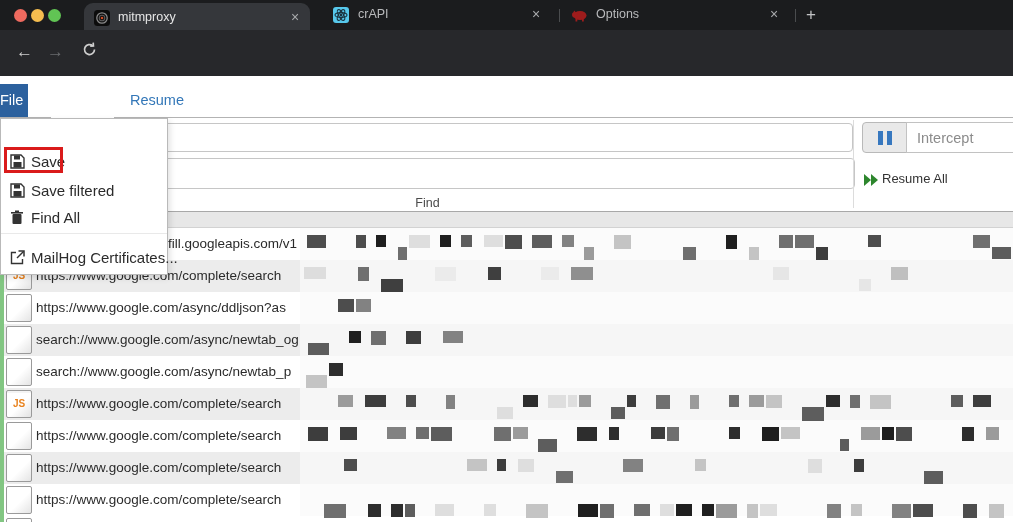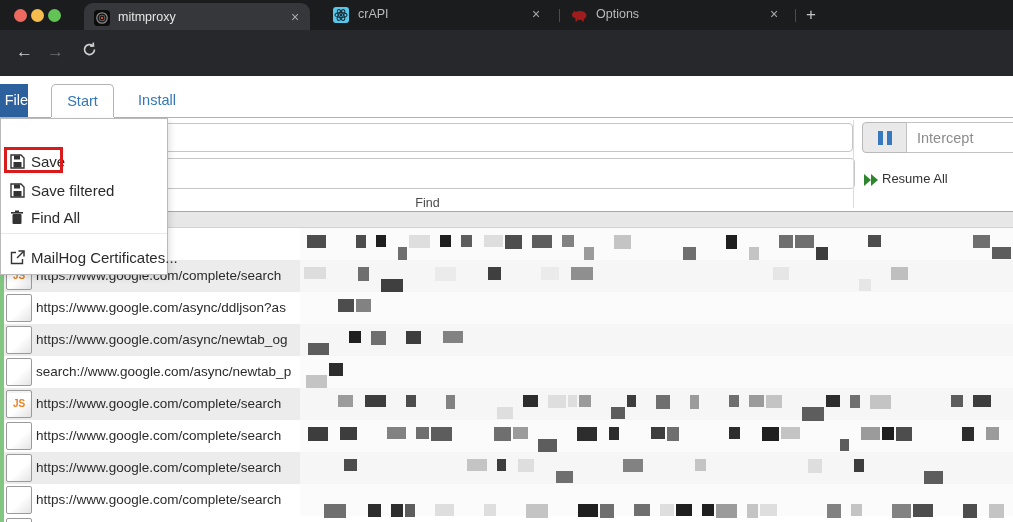--- a/index.html
+++ b/index.html
@@ -21,21 +21,21 @@
   .toolbar { position:absolute; left:0; top:30px; width:1013px; height:46px; background:#27282b; }
   .navarrow { position:absolute; top:12px; font-size:17px; }
   .urlbox { position:absolute; left:113px; top:8px; width:193px; height:36px; border:3px solid #da1b1b; }
   .urltext { position:absolute; left:36px; top:9px; font-size:13.5px; color:#e8eaec; letter-spacing:.2px; }
 
   
   .page { position:absolute; left:0; top:76px; width:1013px; height:446px; background:#fff; }
   .navtabs-border { position:absolute; left:0; top:41px; width:1013px; height:1px; background:#b3b3b3; }
   .navtab-gap { position:absolute; left:51px; top:41px; width:63px; height:2px; background:#fff; }
   .menu-file { position:absolute; left:0; top:8px; width:28px; height:33px; background:#2c619e; color:#fff;
-               font-size:14.5px; text-align:right; line-height:33px; }
+               font-size:14.5px; text-align:left; line-height:33px; }
   .menu-start { position:absolute; left:51px; top:8px; width:63px; height:34px; background:#fff;
                 border:1px solid #b3b3b3; border-bottom:none; border-radius:5px 5px 0 0;
                 color:#3377b8; font-size:14.5px; text-align:center; line-height:33px; }
   .menu-options { position:absolute; left:118px; top:8px; width:78px; height:33px;
                   color:#3377b8; font-size:14.5px; text-align:center; line-height:33px; }
 
   .search-input { position:absolute; border:1px solid #c6c6c6; border-radius:4px; background:#fff;
                   font-size:14px; padding:0 8px; color:#333; outline:none; }
   .find-label { position:absolute; left:0; top:120px; width:855px; text-align:center; font-size:12.5px; color:#4a4a4a; }
   .vdivider { position:absolute; left:853px; top:44px; width:1px; height:88px; background:#dcdcdc; }
@@ -137,22 +137,21 @@
         <path d="M13.5 8.5 a5 5 0 1 1 -1.7 -3.7"></path>
         <polyline points="12.2,1.6 12.4,4.9 9.2,5.1" fill="none"></polyline>
         </svg>
     </span>
   </div>
 
   <div class="page">
 
     <div class="navtabs-border"></div>
     <div class="menu-file">File</div>
-    <div class="menu-start">Start</div>
-    <div class="menu-options">Install</div>
+    <div class="menu-options">Resume</div>
     <div class="navtab-gap"></div>
 
     <input class="search-input" style="left: 8px; top: 47px; width: 845px; height: 29px;" value="">
     <input class="search-input" style="left: 8px; top: 82px; width: 847px; height: 31px;" value="">
     <div class="find-label">Find</div>
     <div class="vdivider"></div>
 
     <div class="intercept-group">
       <div class="intercept-addon">
         <div class="pause-bar" style="left:15px"></div>
@@ -167,20 +166,21 @@
             <polygon points="0,0 7,6 0,12" fill="#2d862d"></polygon>
           <polygon points="7,0 14,6 7,12" fill="#2d862d"></polygon>
           </svg>
       </span>
       <span class="resume-label">Resume All</span>
     </div>
 
     <div class="flow-header"></div>
     <div id="flowlist">
         <div class="flow-row" style="top: 152px;">
+          <span class="flow-url" style="left: 168px; max-width: 135px;">fill.googleapis.com/v1</span>
           <div class="mosaic-band" style="left: 300px; width: 713px; background: rgba(0, 0, 0, 0.016);">
             <div class="mosaic-block" style="left: 7px; top: 7px; width: 19px; height: 13px; background: rgb(77, 77, 77);"></div>
             <div class="mosaic-block" style="left: 56px; top: 7px; width: 10px; height: 13px; background: rgb(77, 77, 77);"></div>
             <div class="mosaic-block" style="left: 76px; top: 7px; width: 10px; height: 12px; background: rgb(31, 31, 31);"></div>
             <div class="mosaic-block" style="left: 98px; top: 19px; width: 9px; height: 13px; background: rgb(111, 111, 111);"></div>
             <div class="mosaic-block" style="left: 109px; top: 7px; width: 21px; height: 13px; background: rgb(222, 222, 222);"></div>
             <div class="mosaic-block" style="left: 140px; top: 7px; width: 11px; height: 12px; background: rgb(31, 31, 31);"></div>
             <div class="mosaic-block" style="left: 161px; top: 7px; width: 11px; height: 12px; background: rgb(93, 93, 93);"></div>
             <div class="mosaic-block" style="left: 184px; top: 7px; width: 19px; height: 12px; background: rgb(222, 222, 222);"></div>
             <div class="mosaic-block" style="left: 205px; top: 7px; width: 17px; height: 14px; background: rgb(77, 77, 77);"></div>
@@ -218,21 +218,21 @@
         <div class="flow-row" style="top: 216px;">
           <div class="flow-icon"></div>
           <span class="flow-url" style="left: 36px; max-width: 267px;">https://www.google.com/async/ddljson?as</span>
           <div class="mosaic-band" style="left: 300px; width: 713px; background: rgba(0, 0, 0, 0.016);">
             <div class="mosaic-block" style="left: 38px; top: 7px; width: 16px; height: 13px; background: rgb(77, 77, 77);"></div>
             <div class="mosaic-block" style="left: 56px; top: 7px; width: 15px; height: 13px; background: rgb(130, 130, 130);"></div>
           </div>
         </div>
         <div class="flow-row gray" style="top: 248px;">
           <div class="flow-icon"></div>
-          <span class="flow-url" style="left: 36px; max-width: 267px;">https://www.google.com/async/newtab_og</span>
+          <span class="flow-url" style="left: 36px; max-width: 267px;">search://www.google.com/async/newtab_og</span>
           <div class="mosaic-band" style="left: 300px; width: 713px; background: rgba(255, 255, 255, 0.5);">
             <div class="mosaic-block" style="left: 8px; top: 19px; width: 21px; height: 12px; background: rgb(93, 93, 93);"></div>
             <div class="mosaic-block" style="left: 49px; top: 7px; width: 12px; height: 12px; background: rgb(31, 31, 31);"></div>
             <div class="mosaic-block" style="left: 71px; top: 7px; width: 15px; height: 14px; background: rgb(111, 111, 111);"></div>
             <div class="mosaic-block" style="left: 106px; top: 7px; width: 15px; height: 13px; background: rgb(61, 61, 61);"></div>
             <div class="mosaic-block" style="left: 143px; top: 7px; width: 20px; height: 12px; background: rgb(130, 130, 130);"></div>
           </div>
         </div>
         <div class="flow-row" style="top: 280px;">
           <div class="flow-icon"></div>

